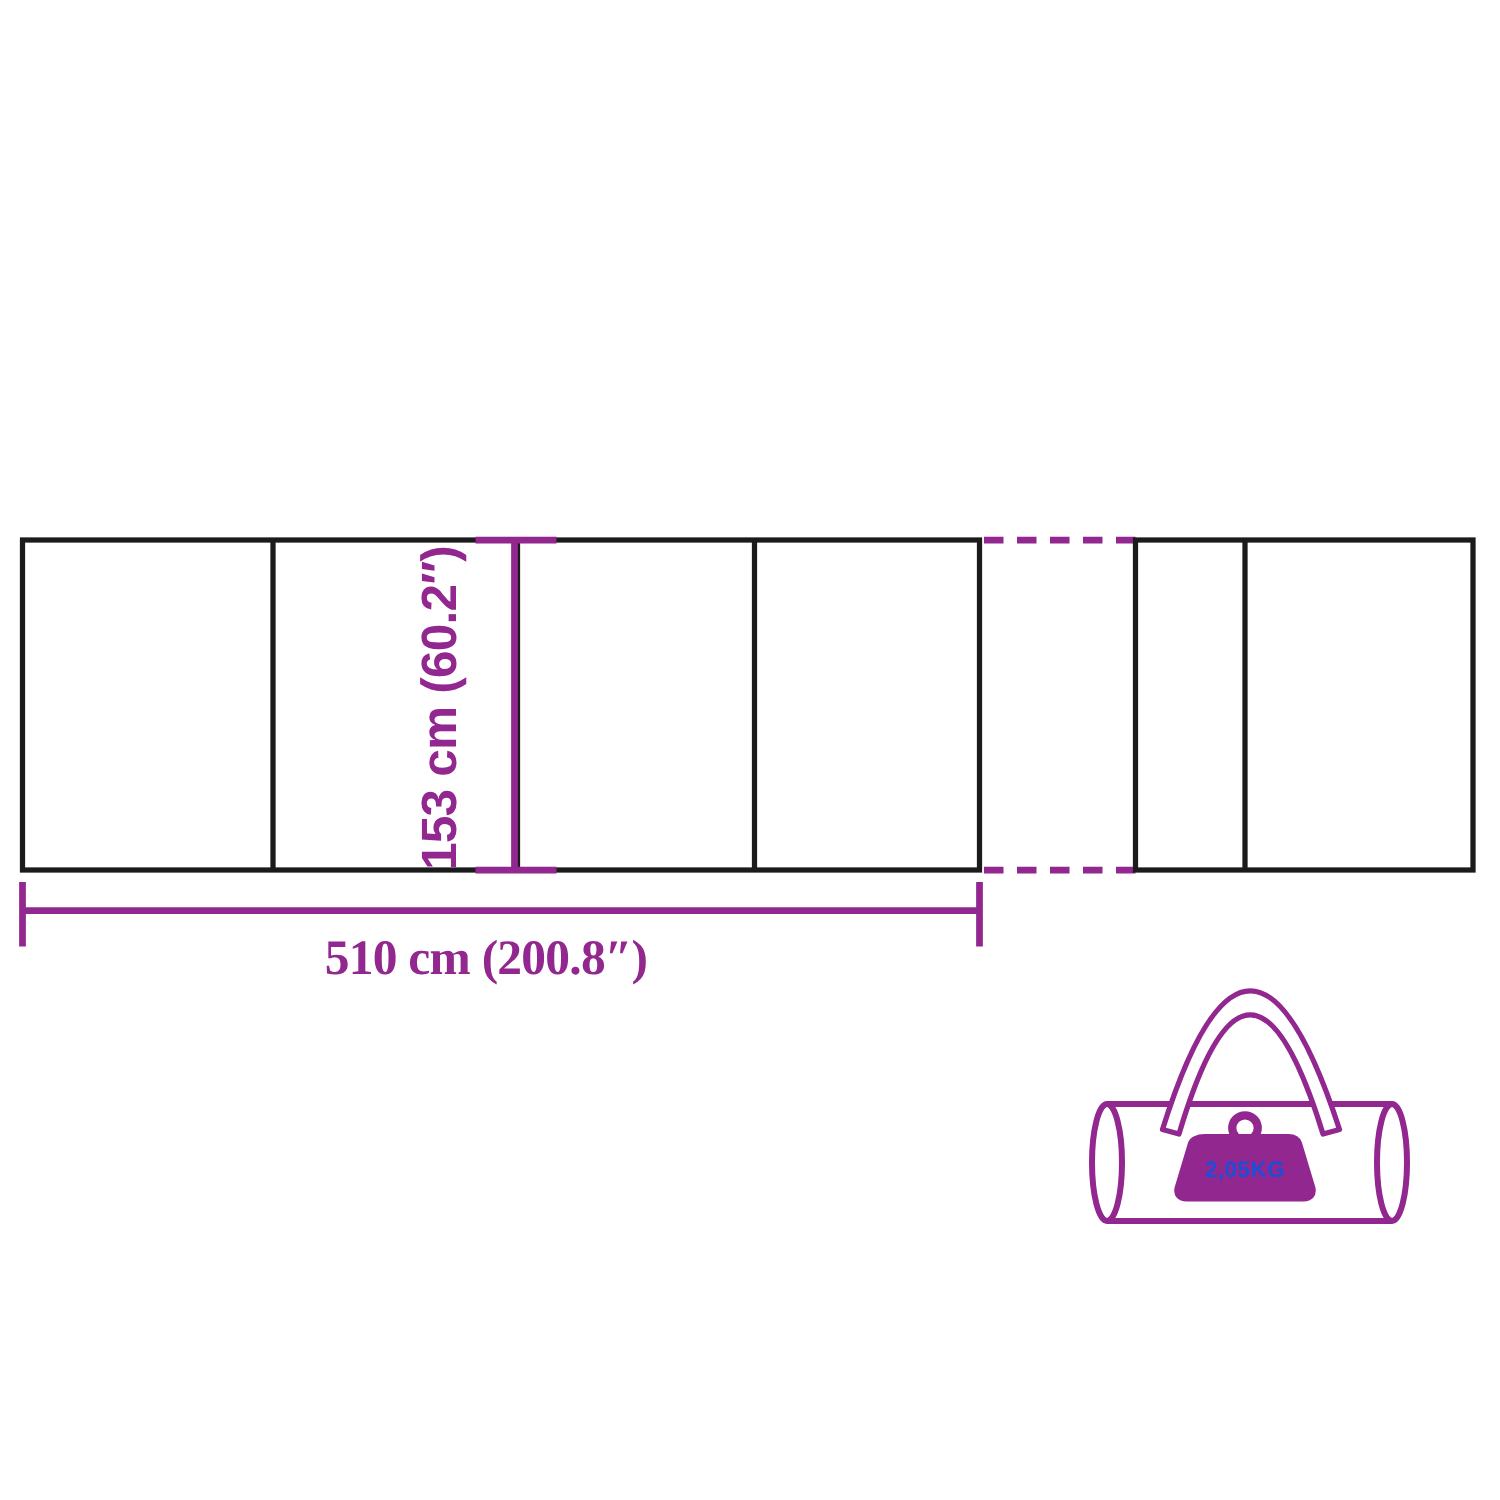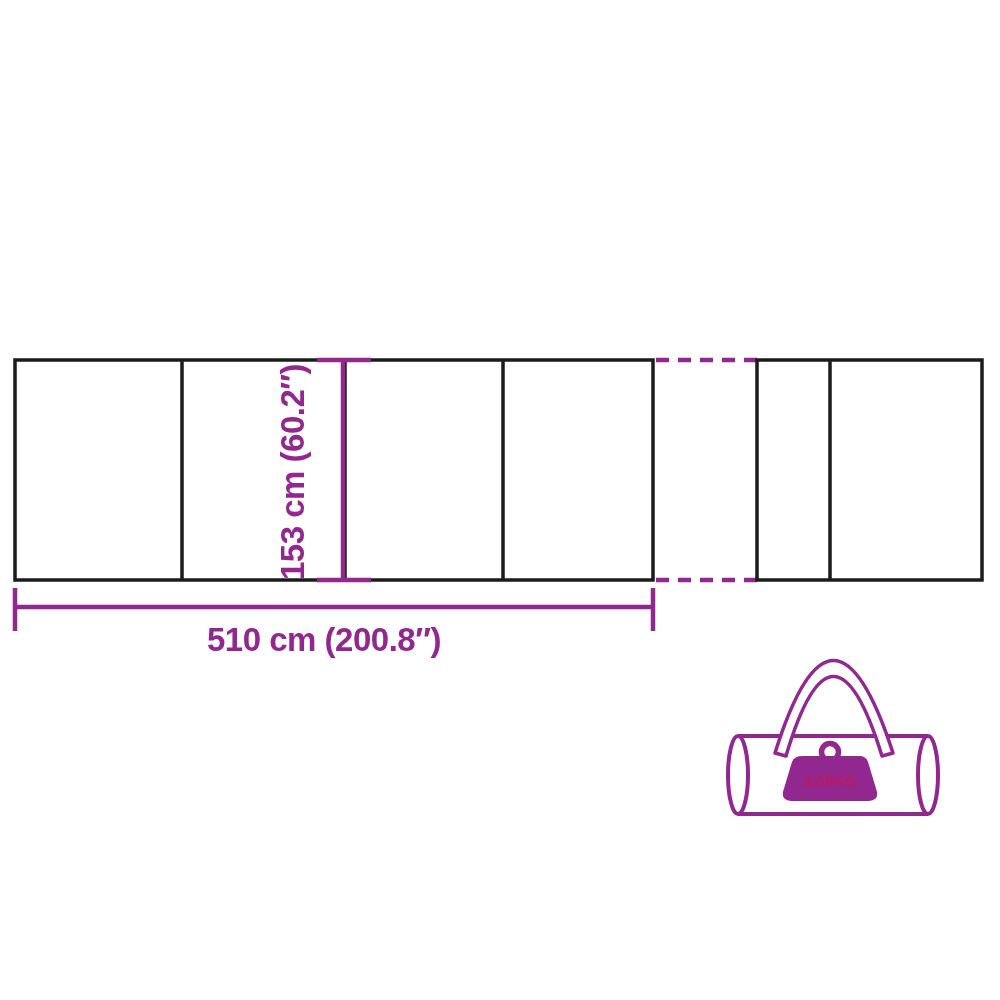--- a/index.html
+++ b/index.html
@@ -33,26 +33,27 @@
     font-size: 33px;
     transform: translate(-50%, -50%) rotate(-90deg);
     letter-spacing: -0.5px;
   }
   .label-width {
     left: 324px;
     top: 640px;
     font-size: 33px;
     transform: translate(-50%, -50%);
     letter-spacing: -0.5px;
+    font-family: Liberation Serif, serif;
   }
   .label-weight {
     left: 830px;
     top: 780px;
     font-size: 15px;
-    color: #be185d;
+    color: #1d4ed8;
     transform: translate(-50%, -50%);
     letter-spacing: 0.3px;
   }
   .label-bagsize {
     left: 832px;
     top: 849px;
     font-size: 25px;
     transform: translate(-50%, -50%);
   }
 </style>

